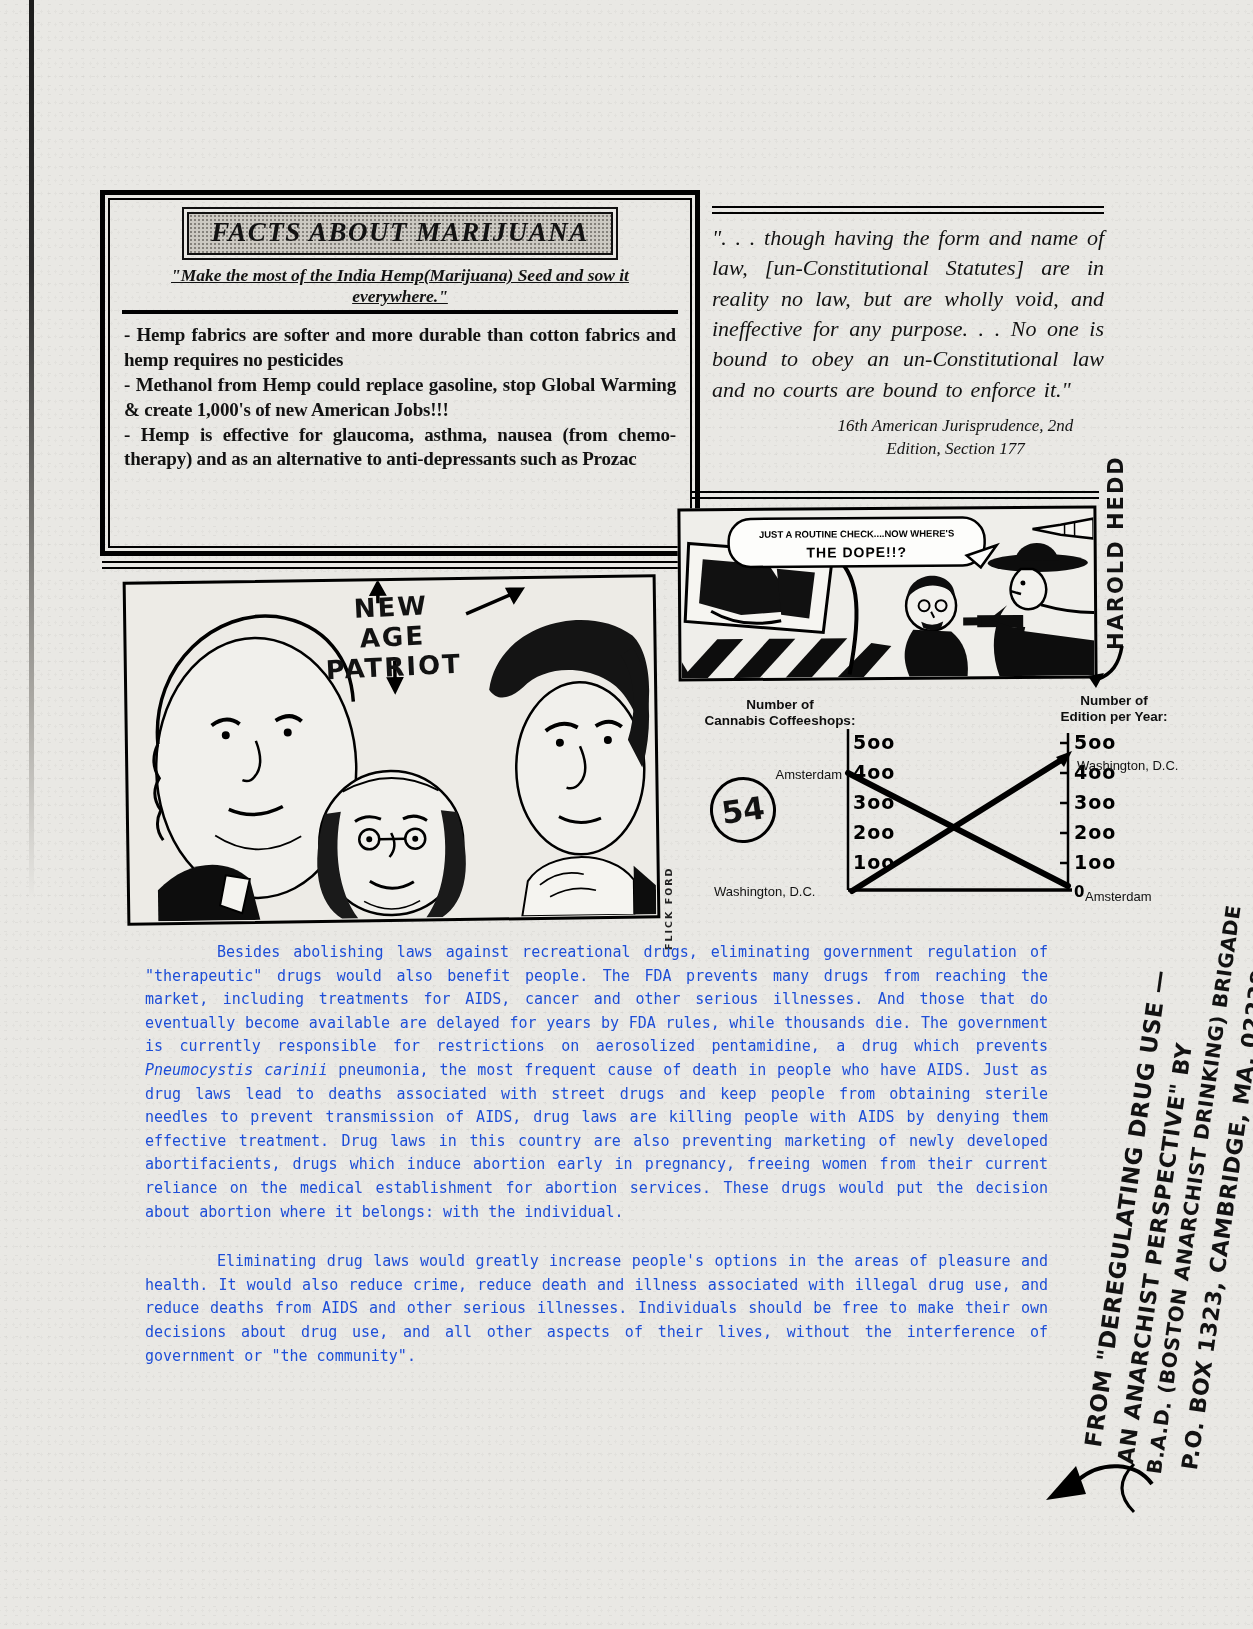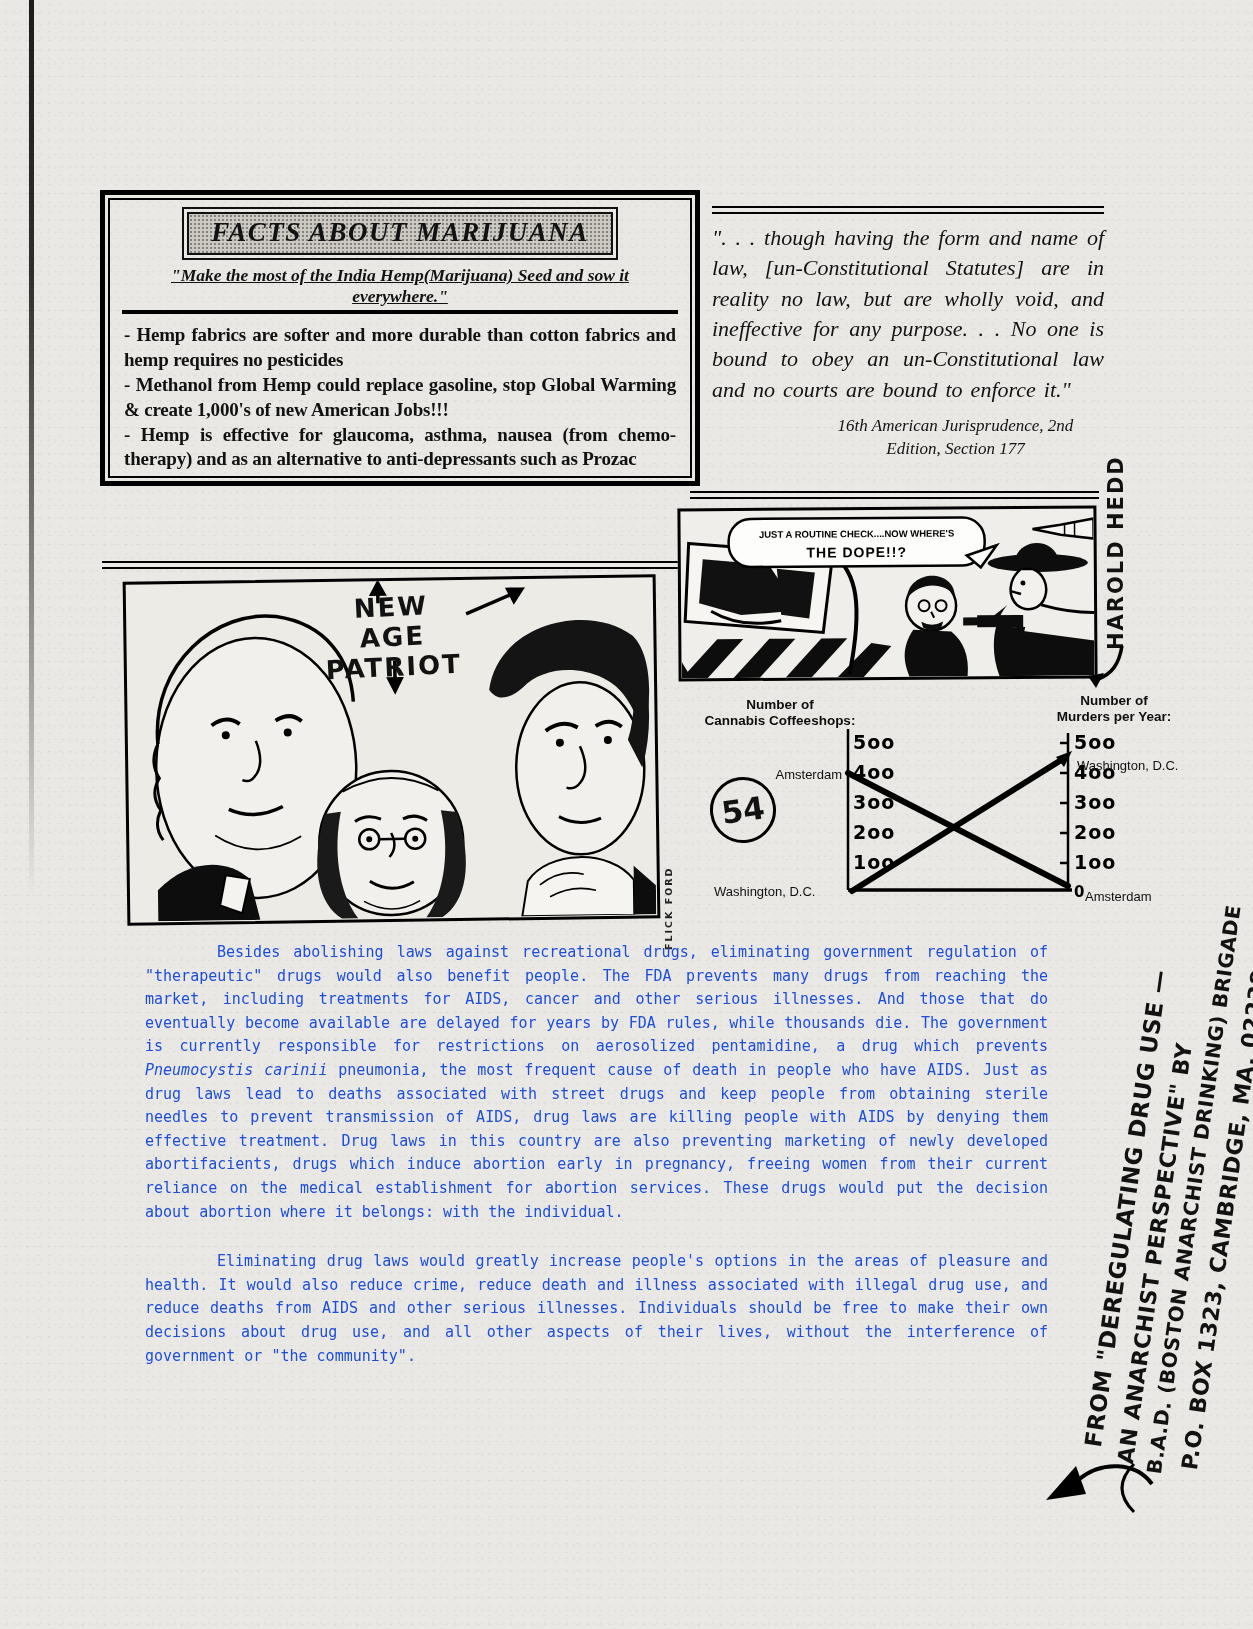--- a/index.html
+++ b/index.html
@@ -7,21 +7,21 @@
         font-family:"Liberation Serif",serif;color:#121212;}
   .page::before{content:"";position:absolute;inset:0;pointer-events:none;
         background-image:radial-gradient(rgba(0,0,0,.045) 1px,transparent 1.2px),
                          radial-gradient(rgba(0,0,0,.03) 1px,transparent 1.1px);
         background-size:11px 9px,7px 13px;background-position:0 0,3px 5px;}
   .abs{position:absolute;}
   
   .scanline{left:29px;top:0;width:5px;height:900px;
         background:linear-gradient(to bottom,#1c1c1c 0%,#2e2e2e 30%,#6e6d6a 55%,#aaa8a3 78%,rgba(170,168,163,0) 100%);}
   
-  .facts-box{left:100px;top:190px;width:600px;height:296px;border:5px solid #000;box-sizing:border-box;}
+  .facts-box{left:100px;top:190px;width:600px;height:366px;border:5px solid #000;box-sizing:border-box;}
   .facts-inner{position:absolute;inset:3px;border:2px solid #000;padding:10px 14px 6px;box-sizing:border-box;}
   .facts-title-wrap{text-align:center;margin:2px 0 10px;}
   .facts-title{display:inline-block;border:2px solid #101010;outline:2px solid #101010;outline-offset:3px;
         padding:3px 22px 5px;font:italic 700 27px "Liberation Serif",serif;letter-spacing:1.5px;
         background-color:#ccc9c2;background-image:radial-gradient(#84817b 1px,transparent 1.15px);background-size:4px 4px;}
   .facts-quote{text-align:center;font:italic 700 17.5px "Liberation Serif",serif;text-decoration:underline;margin:2px 0 3px;}
   .facts-attr{text-align:center;font:700 15.5px "Liberation Serif",serif;margin:0 0 8px;}
   .facts-rule{border-top:4px solid #000;margin:0 -2px 9px;}
   .facts-bullets div{font:700 19px/1.31 "Liberation Serif",serif;text-align:justify;letter-spacing:-0.2px;}
   
@@ -232,21 +232,21 @@
   </div>
 
   <div class="abs flick">FLICK FORD</div>
 
   <div class="abs chart-header" style="left:698px;top:697px;width:164px;">
     <div>Number of</div>
     <div>Cannabis Coffeeshops:</div>
   </div>
   <div class="abs chart-header" style="left:1036px;top:693px;width:156px;">
     <div>Number of</div>
-    <div>Murders per Year:</div>
+    <div>Edition per Year:</div>
   </div>
 
   <svg class="abs" style="left:690px;top:715px;" width="500" height="195" viewBox="0 0 500 195">
     <line x1="158" y1="14" x2="158" y2="175" stroke="#000" stroke-width="2.5"></line>
     <line x1="378" y1="18" x2="378" y2="175" stroke="#000" stroke-width="2.5"></line>
     <line x1="158" y1="175" x2="382" y2="175" stroke="#000" stroke-width="3.5"></line>
     <g class="tick-text">
       <text x="163" y="34">5oo</text>
       <text x="163" y="64">4oo</text>
       <text x="163" y="94">3oo</text>

